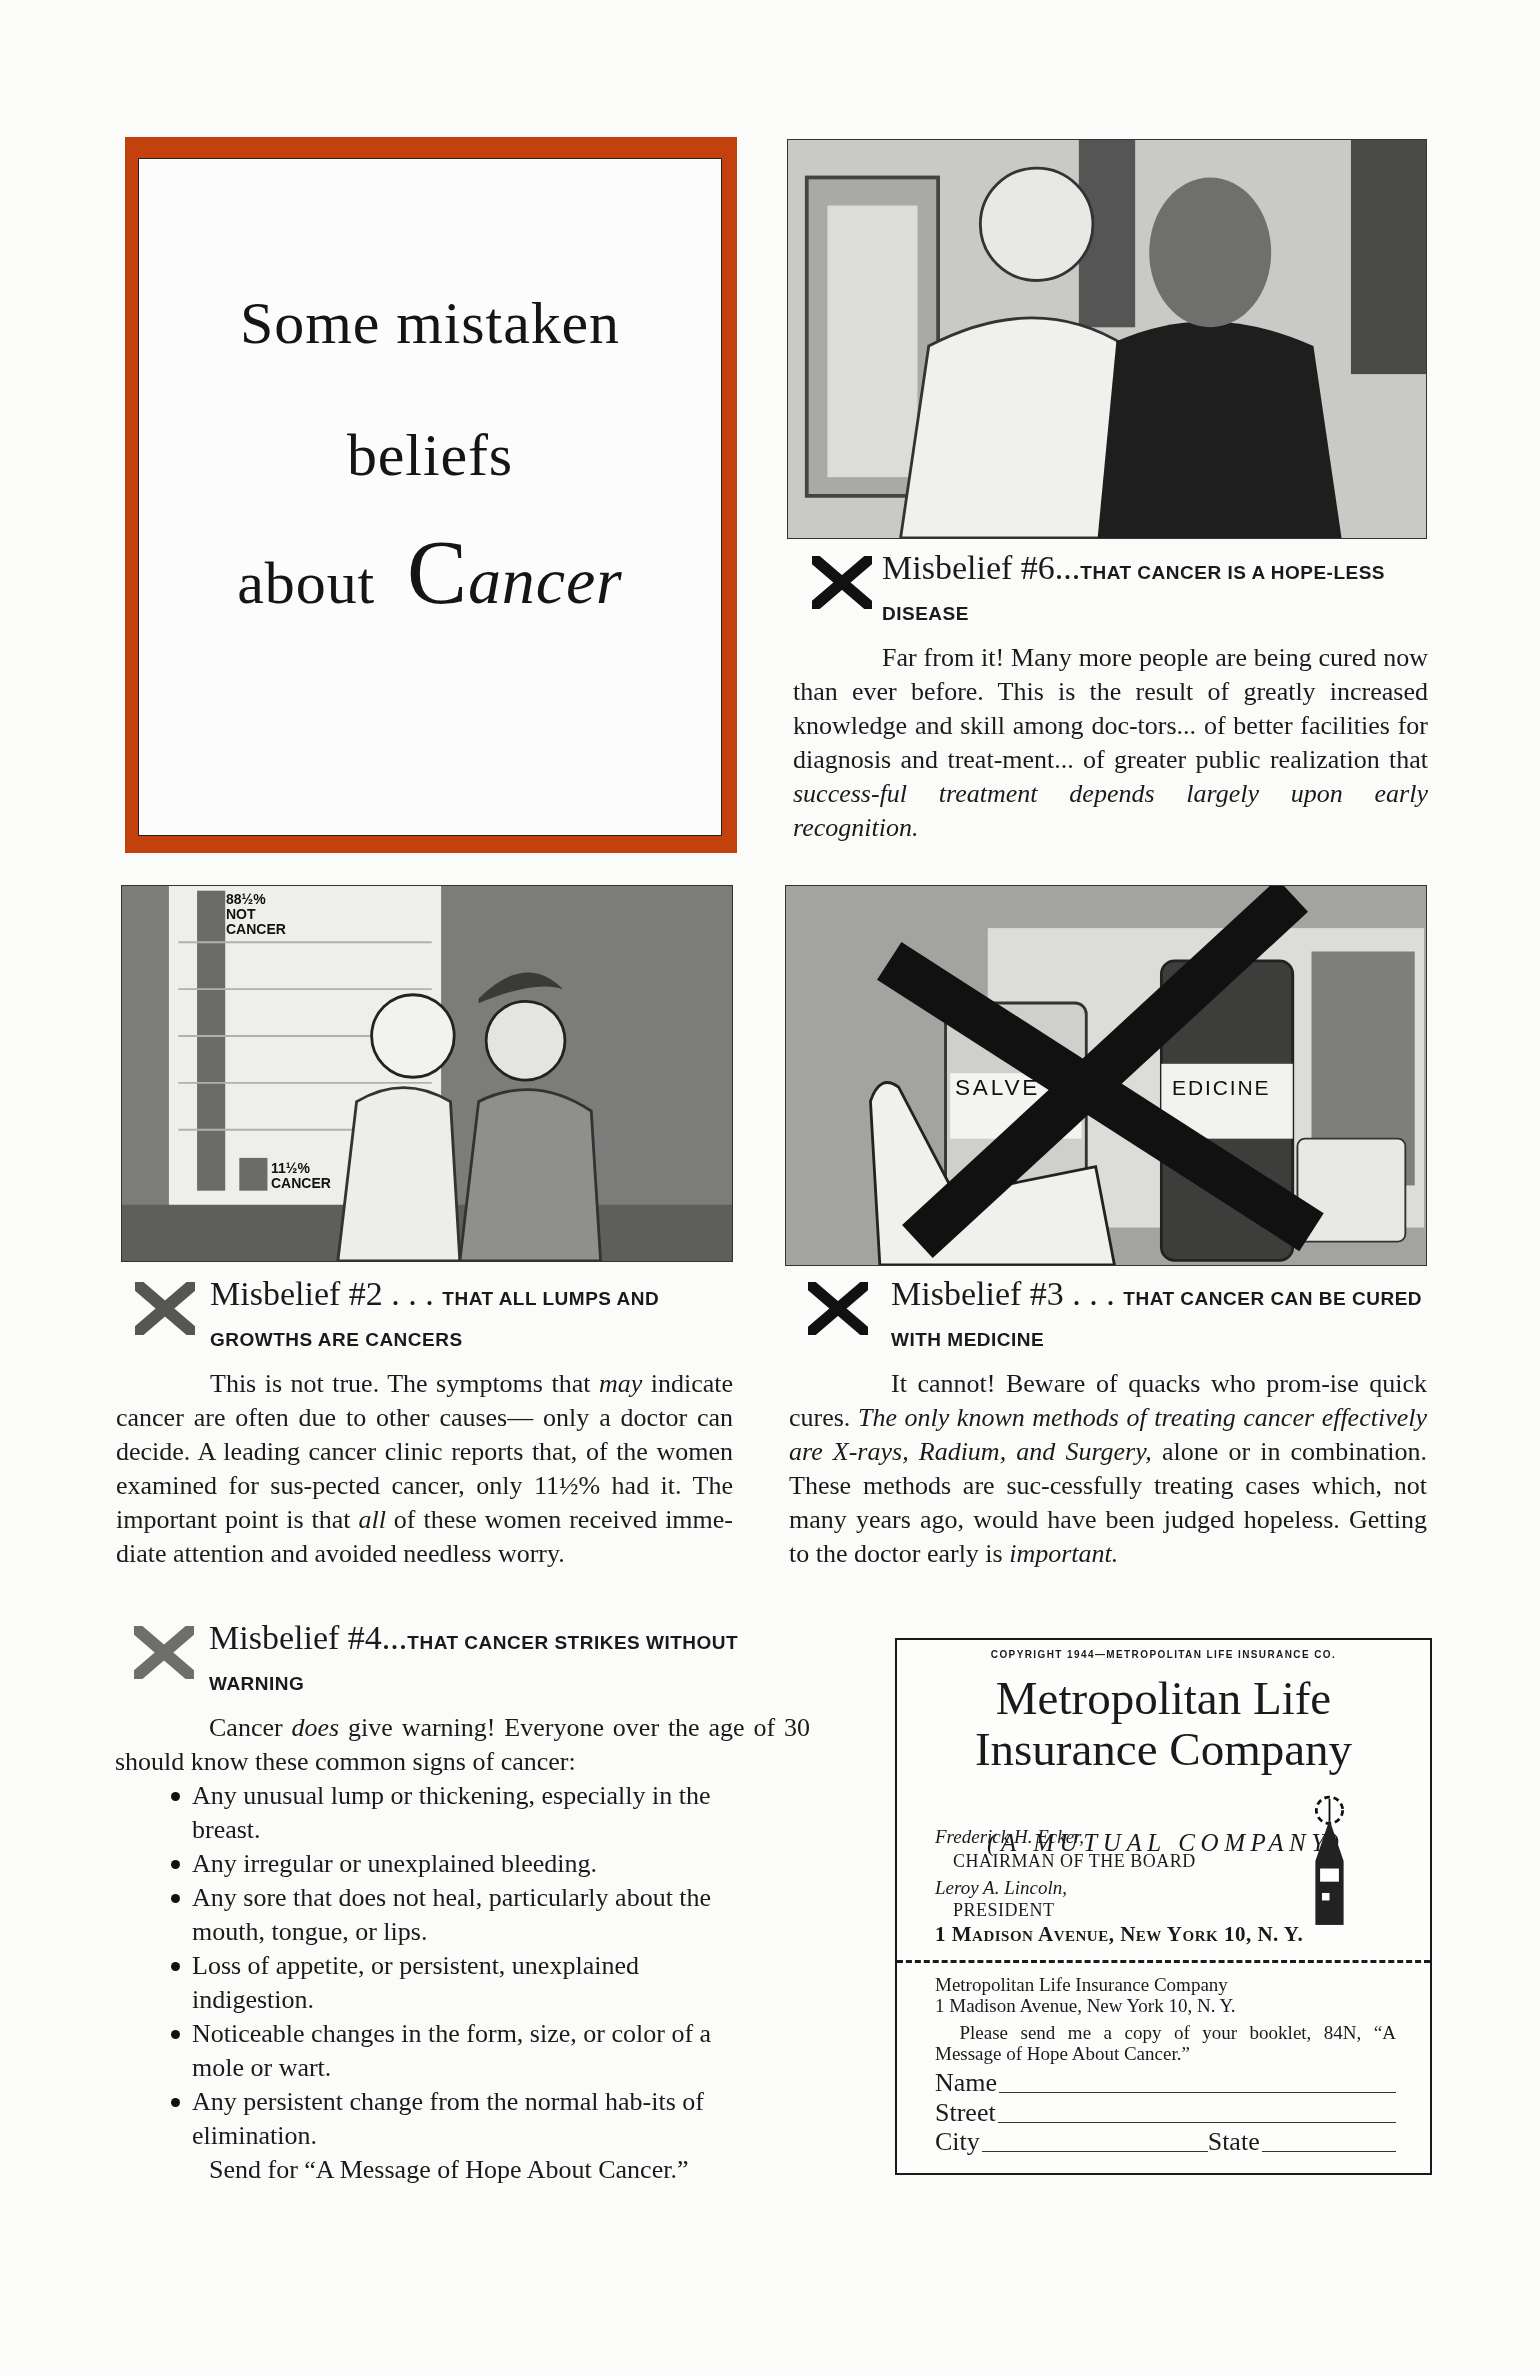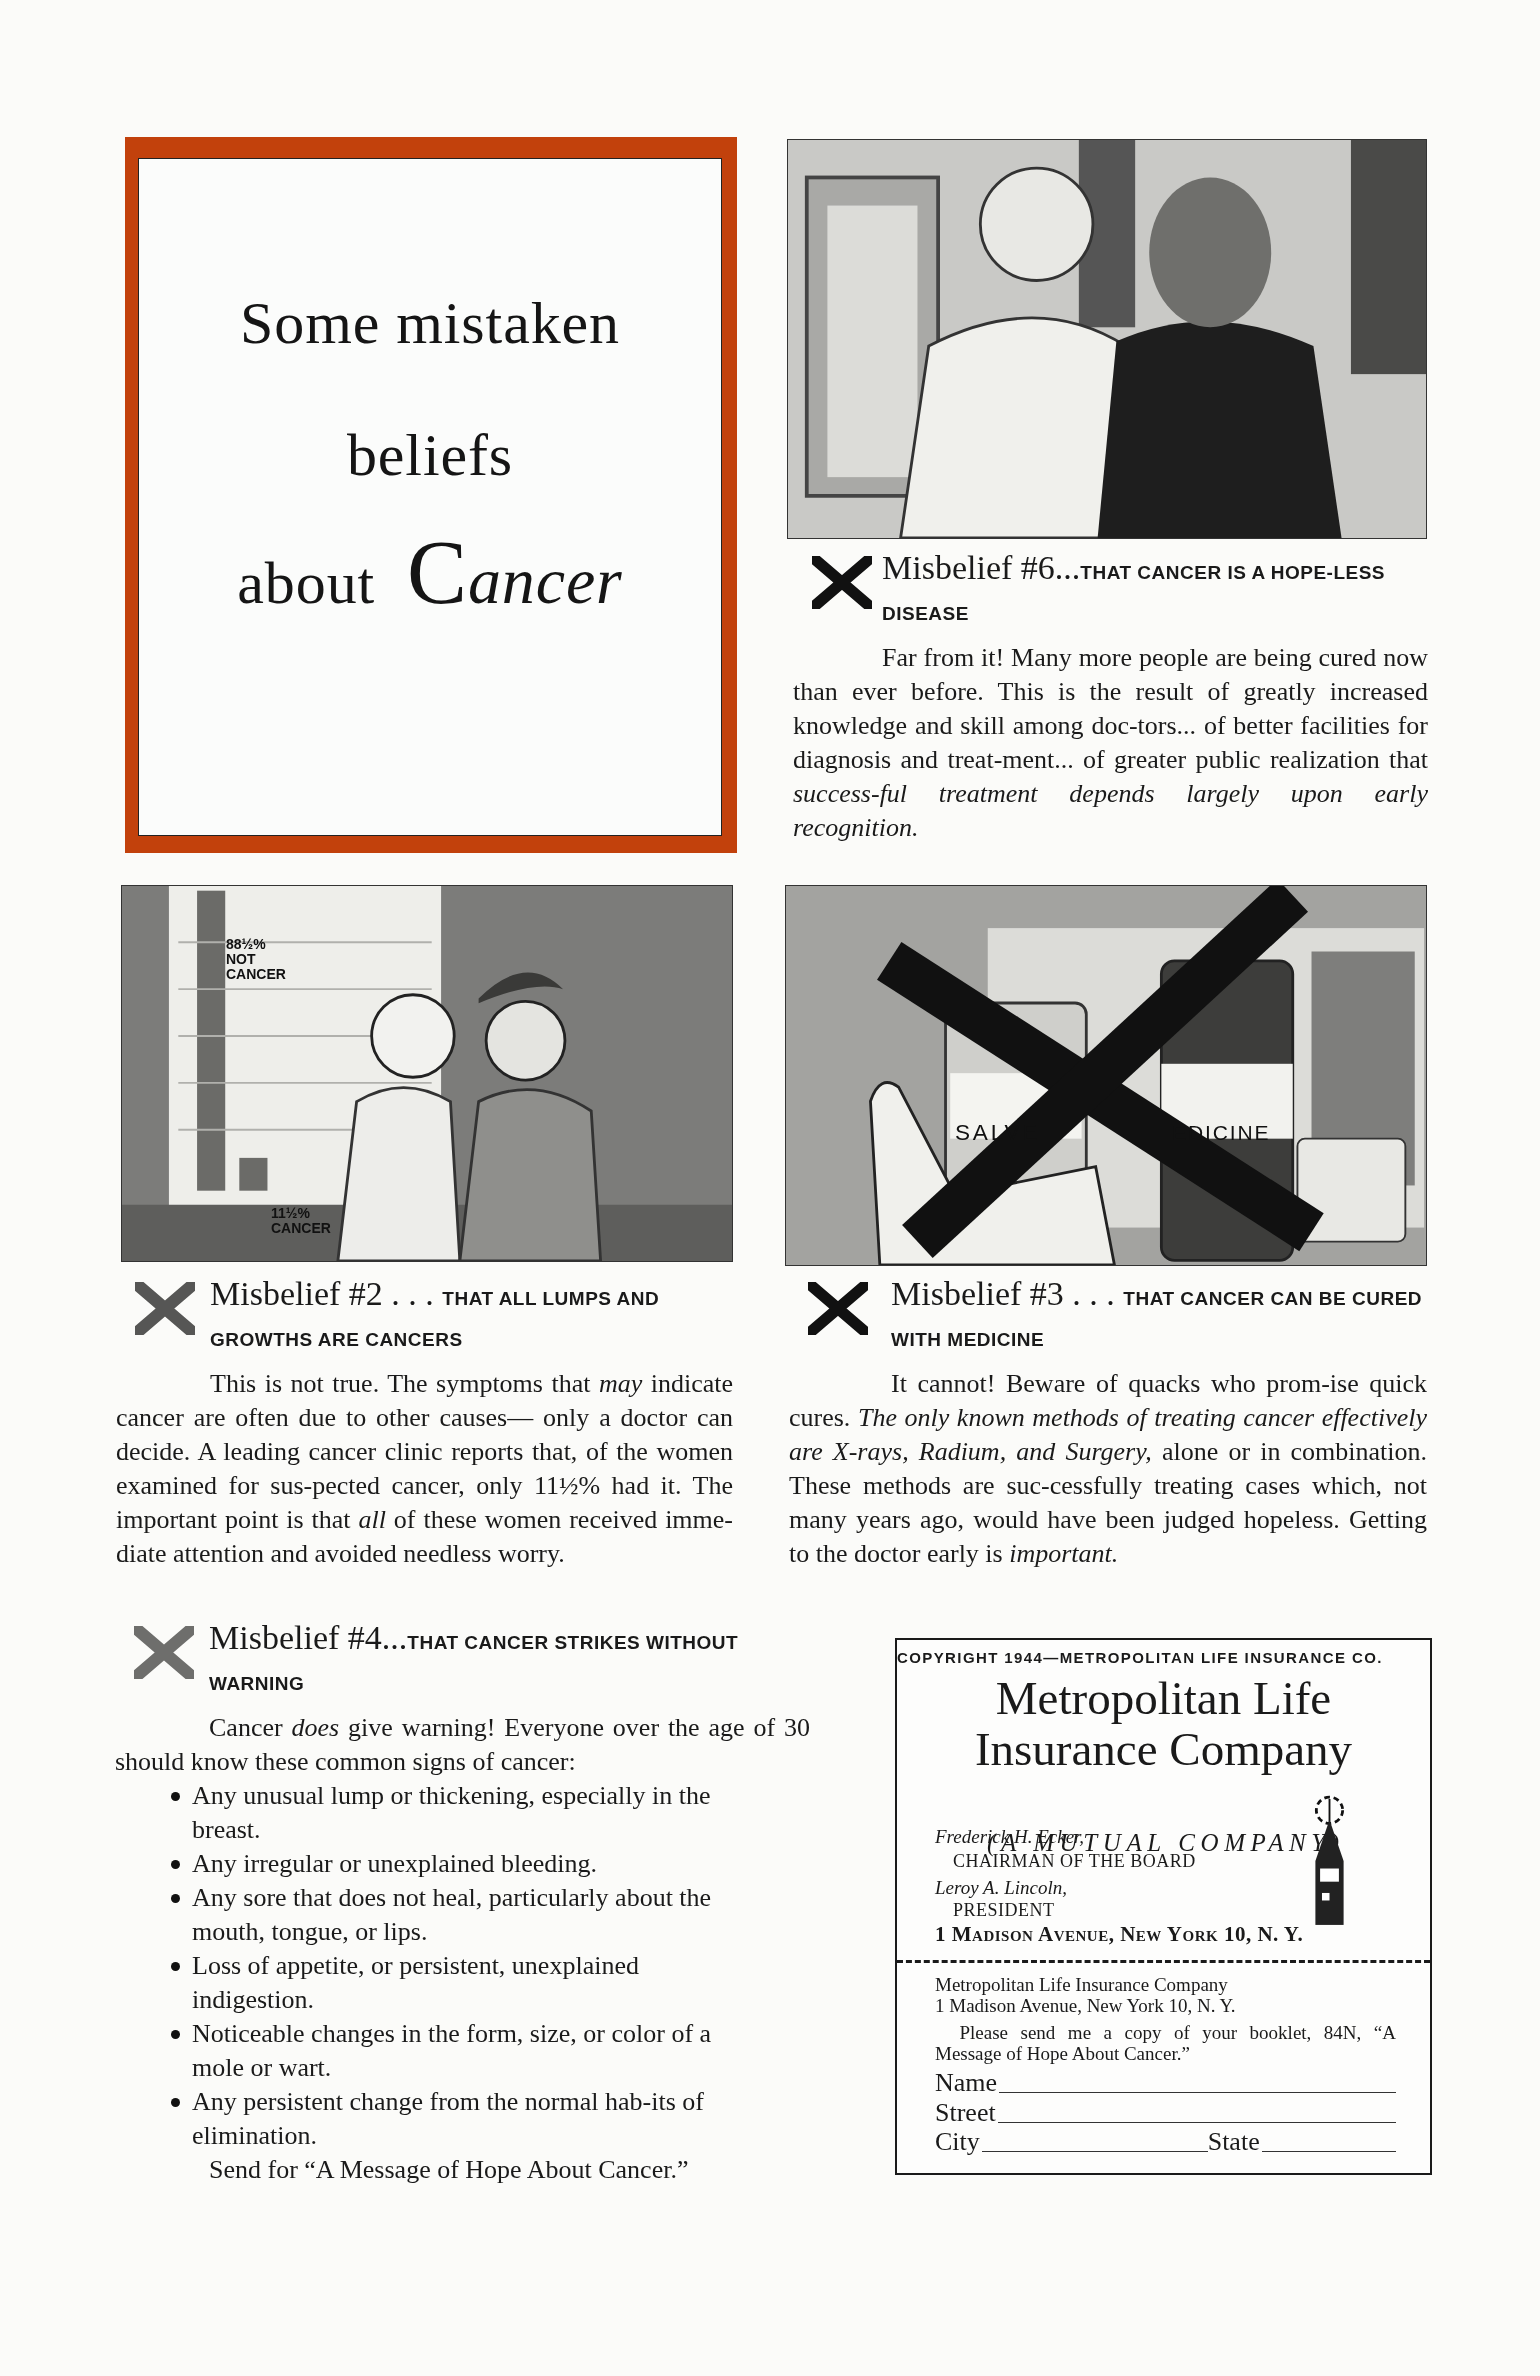--- a/index.html
+++ b/index.html
@@ -11,40 +11,40 @@
   
   .title-frame { left: 125px; top: 137px; width: 612px; height: 716px; background: #c2410c; }
   .title-inner { position: absolute; left: 13px; top: 21px; width: 584px; height: 678px; background: #fbfcfb; border: 1.9px solid #222; }
   .title-line { position: absolute; width: 100%; text-align: center; font-size: 60px; letter-spacing: 0.9px; color: #151515; }
   .title-line .big-c { font-size: 90px; }
   .title-line .ital { font-style: italic; font-size: 66px; }
 
   
   .illus { background: #8d8d8d; border: 1.9px solid #333; overflow: hidden; }
   .illus svg { display: block; width: 100%; height: 100%; }
-  .illus-caption { position: absolute; font-family: "Liberation Sans", "DejaVu Sans", sans-serif; font-weight: bold; font-size: 14px; line-height: 15px; color: #111; margin-top: 45px; }
+  .illus-caption { position: absolute; font-family: "Liberation Sans", "DejaVu Sans", sans-serif; font-weight: bold; font-size: 14px; line-height: 15px; color: #111; }
 
   
   .mb { position: absolute; }
   .mb-head { position: relative; padding-left: 89px; font-size: 34px; line-height: 36px; }
   .mb-num { font-size: 34px; }
   .mb-caps { font-family: "Liberation Sans", "DejaVu Sans", sans-serif; font-weight: bold; font-size: 19px; letter-spacing: 0.5px; }
   .mb-x { position: absolute; left: 19px; top: 5.6px; width: 60px; height: 53px; }
   .mb-body { font-size: 26px; line-height: 34px; text-align: justify; margin-top: 9px; }
   .mb-body .indent { display: inline-block; width: 89px; }
   .mb-body i { font-style: italic; }
 
   ul.signs { list-style: none; margin-left: 56px; width: 584px; font-size: 26px; line-height: 34px; }
   ul.signs li { position: relative; padding-left: 21px; }
   ul.signs li::before { content: ""; position: absolute; left: 0; top: 13px; width: 9.4px; height: 9.4px; border-radius: 50%; background: #111; }
   .send-line { font-size: 26px; line-height: 34px; margin-left: 94px; }
 
   
   .company { left: 895px; top: 1638px; width: 537px; height: 537px; border: 2.8px solid #1a1a1a; background: #fdfdfc; }
-  .copyright { position: absolute; left: 0; width: 100%; top: 9.4px; text-align: left; font-family: "Liberation Sans", "DejaVu Sans", sans-serif; font-weight: bold; font-size: 15px; letter-spacing: 1.4px; }
+  .copyright { position: absolute; left: 0; width: 100%; top: 9.4px; text-align: center; font-family: "Liberation Sans", "DejaVu Sans", sans-serif; font-weight: bold; font-size: 10px; letter-spacing: 1.4px; }
   .co-name { position: absolute; width: 100%; text-align: center; font-size: 47px; line-height: 49px; }
   .mutual { position: absolute; left: 90px; top: 153px; font-style: italic; font-size: 25px; letter-spacing: 5.6px; margin-top: 36px; }
   .officer { position: absolute; left: 38px; font-style: italic; font-size: 19px; }
   .officer-title { position: absolute; left: 56px; font-size: 18px; letter-spacing: 0.5px; }
   .address { position: absolute; left: 38px; top: 282px; font-size: 21px; letter-spacing: 0.5px; font-variant: small-caps; font-weight: bold; }
   .dash-line { position: absolute; left: 0; top: 320px; width: 100%; border-top: 3.8px dashed #1a1a1a; }
   .coupon { position: absolute; left: 38px; top: 334px; width: 461px; font-size: 19px; line-height: 21px; }
   .coupon .indent { display: inline-block; width: 24.5px; }
   .field { display: flex; align-items: flex-end; margin-top: 8.5px; font-size: 26px; }
   .field .line { flex: 1; border-bottom: 1.9px solid #333; height: 17px; margin-left: 1.9px; }

